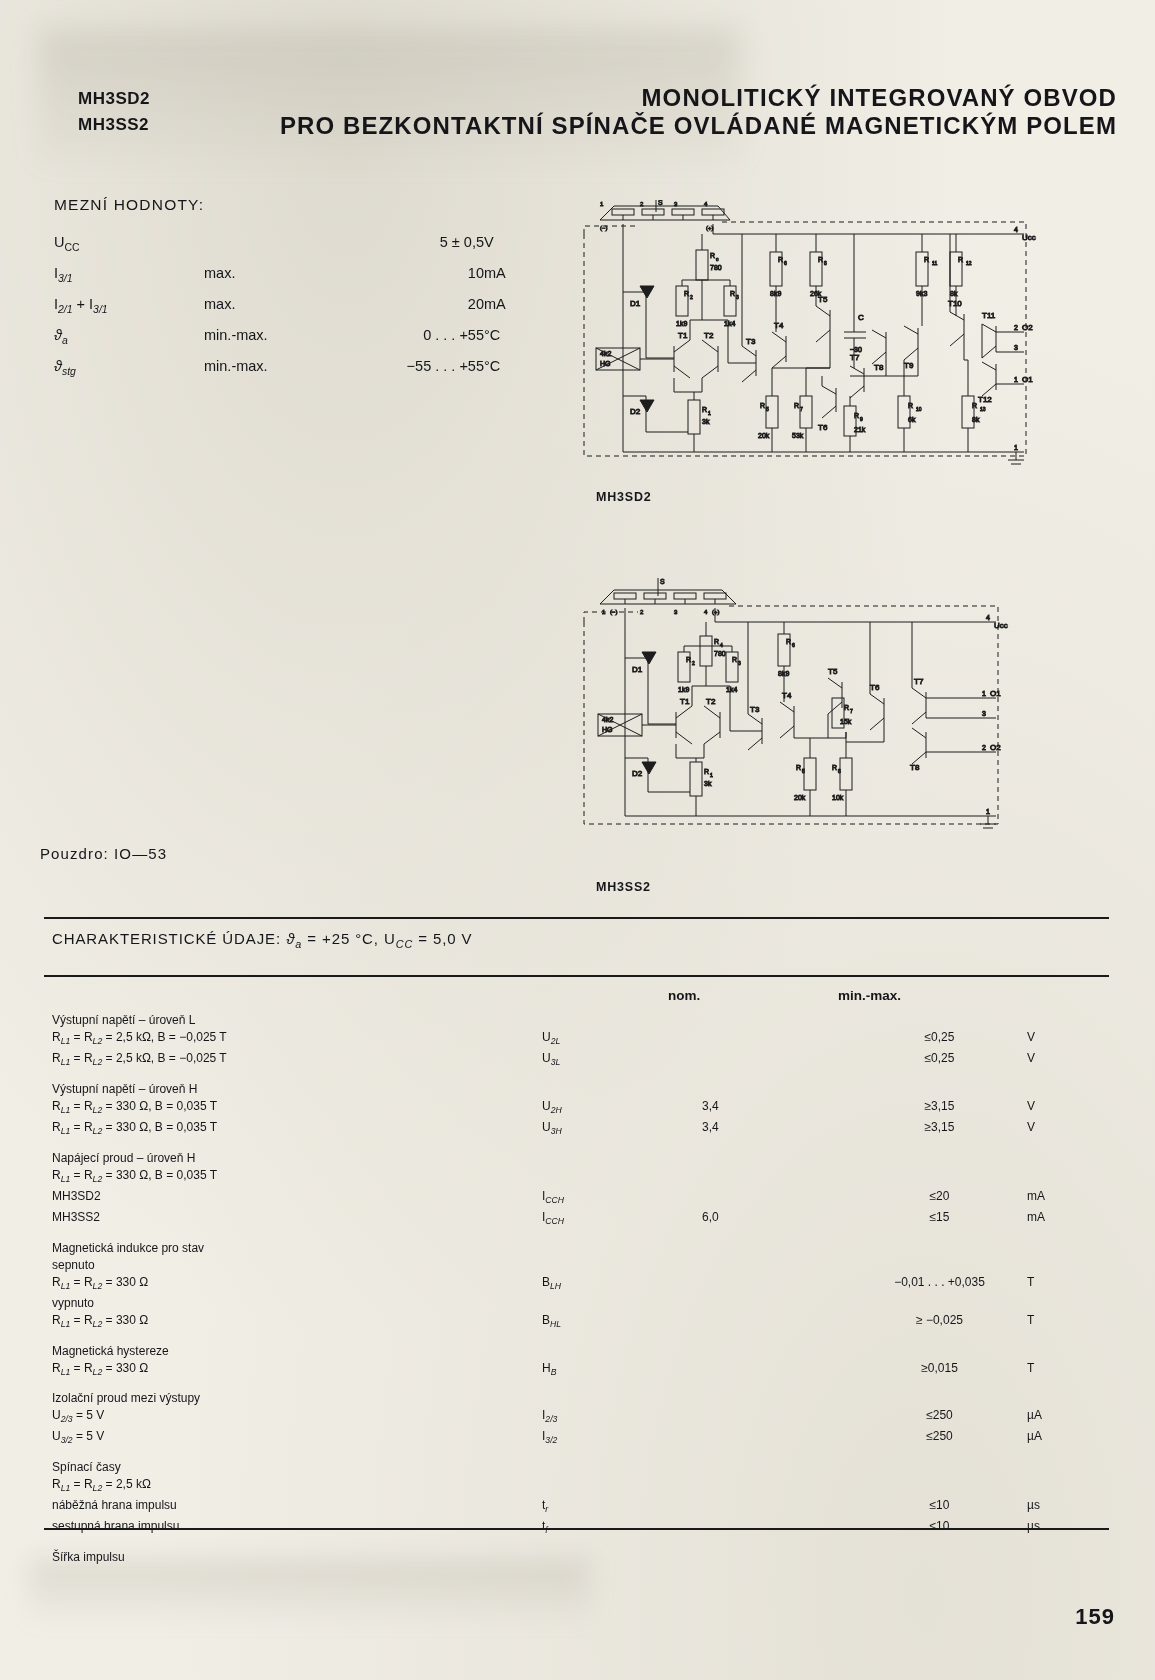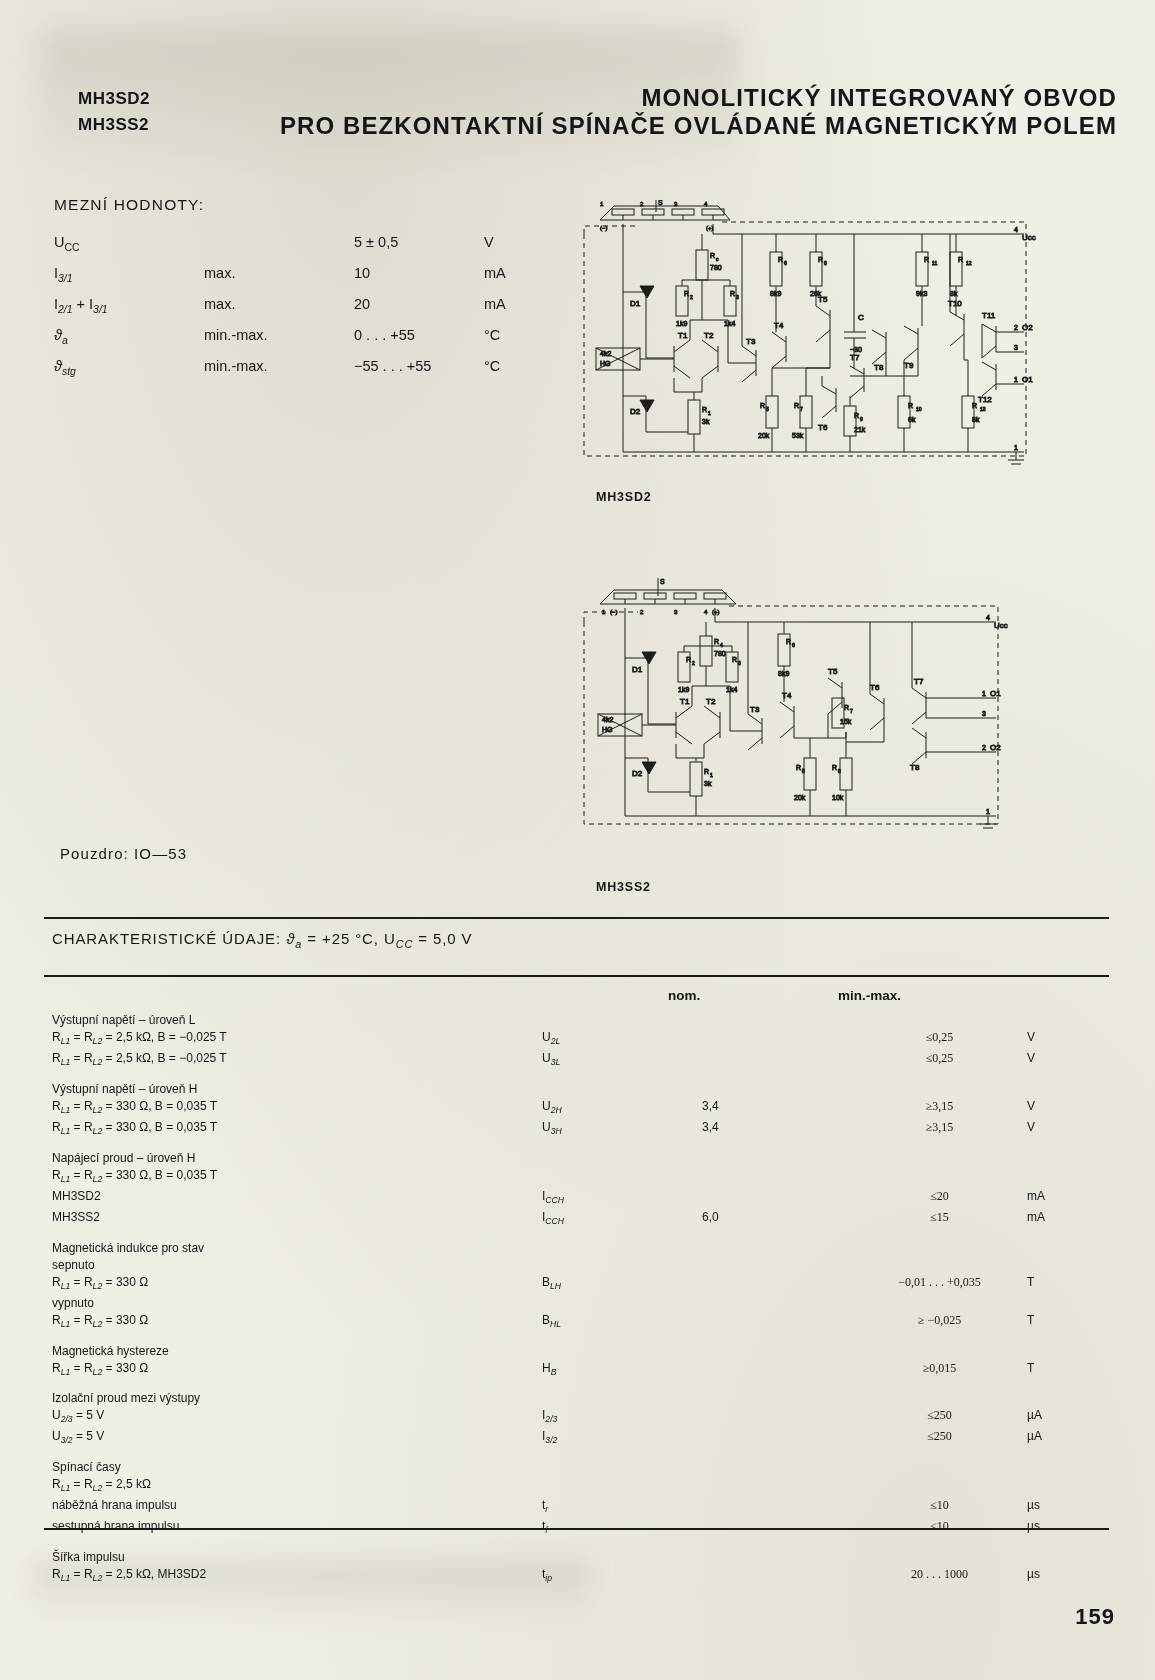--- a/index.html
+++ b/index.html
@@ -47,27 +47,27 @@
     font-size:15.5px; letter-spacing:1.2px;
   }
   .limits {
     position:absolute; left:54px; top:228px; width:500px;
     font-size:14.5px;
   }
   .limits table { border-collapse:collapse; width:100%; }
   .limits td { padding:6px 0; vertical-align:baseline; white-space:nowrap; }
   .c-sym { width:150px; }
   .c-qual { width:150px; }
-  .c-val { width:130px; text-align:left; }
+  .c-val { width:130px; text-align:right; }
   .c-unit { text-align:left; padding-left:26px; }
   sub { font-size:0.72em; }
   i { font-style:italic; }
 
   .pouzdro {
-    position:absolute; left:60px; top:845px;
+    position:absolute; left:40px; top:845px;
     font-size:15px; letter-spacing:1.1px;
   }
 
   
   .sch { position:absolute; }
   .sch1 { left:578px; top:200px; width:460px; height:270px; }
   .sch2 { left:578px; top:572px; width:460px; height:270px; }
   .sch-cap {
     position:absolute; font-size:12.5px; letter-spacing:0.8px; font-weight:bold;
   }
@@ -95,21 +95,21 @@
 
   .char-body {
     position:absolute; left:52px; top:1012px; width:1055px;
     font-size:12px;
   }
   .char-body table { border-collapse:collapse; width:100%; }
   .char-body td { vertical-align:top; padding:0; line-height:17px; }
   .cdesc { width:490px; }
   .csym  { width:160px;margin-left:32px; }
   .cnom  { width:150px; text-align:left; }
-  .cmm   { width:175px; text-align:center;font-family:Liberation Serif, serif; }
+  .cmm   { width:175px; text-align:center; }
   .cun   { text-align:left; padding-left:8px; }
   .grp-gap td { height:9px; line-height:9px; font-size:1px; }
   .ind1 { padding-left:18px; }
   .ind2 { padding-left:36px; }
 
   .pageno {
     position:absolute; right:40px; top:1604px;
     font-size:22px; font-weight:bold; letter-spacing:1px;
   }
 
@@ -740,25 +740,18 @@
           <td colspan="5"></td>
         </tr>
 
     <tr>
       <td class="cdesc">Šířka impulsu</td>
       <td class="csym"></td>
           <td class="cnom"></td>
           <td class="cmm"></td>
           <td class="cun"></td>
     </tr>
-    <tr>
-      <td class="cdesc ind1">R<sub><i>L1</i></sub> = R<sub><i>L2</i></sub> = 2,5 kΩ, MH3SD2</td>
-      <td class="csym">t<sub><i>ip</i></sub></td>
-      <td class="cnom"></td>
-      <td class="cmm">20 . . . 1000</td>
-      <td class="cun">µs</td>
-    </tr>
   </tbody>
     </table>
 </div>
 
 <div class="rule rule-bot"></div>
 <div class="pageno">159</div>
 
 </body></html>

